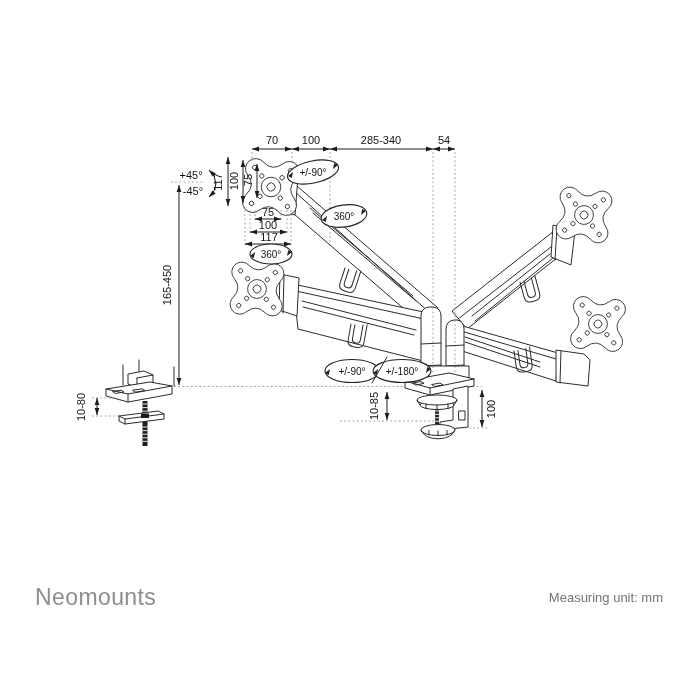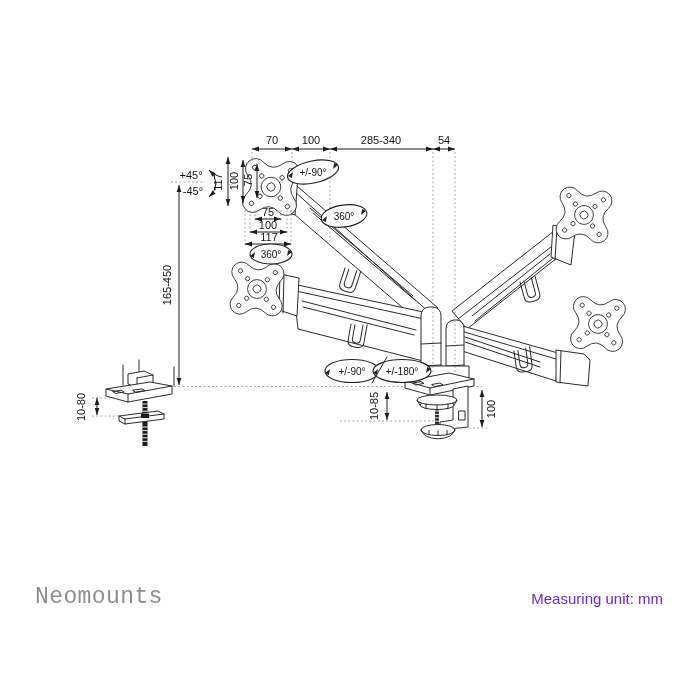--- a/index.html
+++ b/index.html
@@ -8,22 +8,22 @@
   svg{position:absolute;left:0;top:0;}
   svg text{font-family:"Liberation Sans",sans-serif;fill:#151515;}
   .t{font-size:11px;}
   .ot{font-size:10px;}
   .dim{stroke:#1c1c1c;stroke-width:1;fill:none;}
   .ln{stroke:#2b2b2b;stroke-width:1;fill:none;stroke-linejoin:round;stroke-linecap:round;}
   .wh{fill:#ffffff;stroke:#2b2b2b;stroke-width:1;stroke-linejoin:round;}
   .dot{stroke:#8a8a8a;stroke-width:0.8;stroke-dasharray:1.8 2.4;fill:none;}
   .oval{fill:#ffffff;stroke:#222;stroke-width:1.1;}
   .footer-brand{position:absolute;left:35px;top:560px;font-size:23px;letter-spacing:0.4px;
-                color:#8d8d92;font-family:Liberation Mono, monospace;}
-  .footer-note{position:absolute;right:37px;top:566px;font-size:15px;color:#6d28d9;}
+                color:#8d8d92;}
+  .footer-note{position:absolute;right:37px;top:566px;font-size:13px;color:#737373;}
 </style>
 </head>
 <body>
 
 <div class="canvas">
 
 <svg width="700" height="700" viewBox="0 0 700 700">
   <defs>
     <marker id="ah" markerUnits="userSpaceOnUse" markerWidth="9" markerHeight="7" viewBox="0 0 10 10" refX="10" refY="5" orient="auto-start-reverse">
       <path d="M0,1.6 L10,5 L0,8.4 Z" fill="#1c1c1c"></path>

